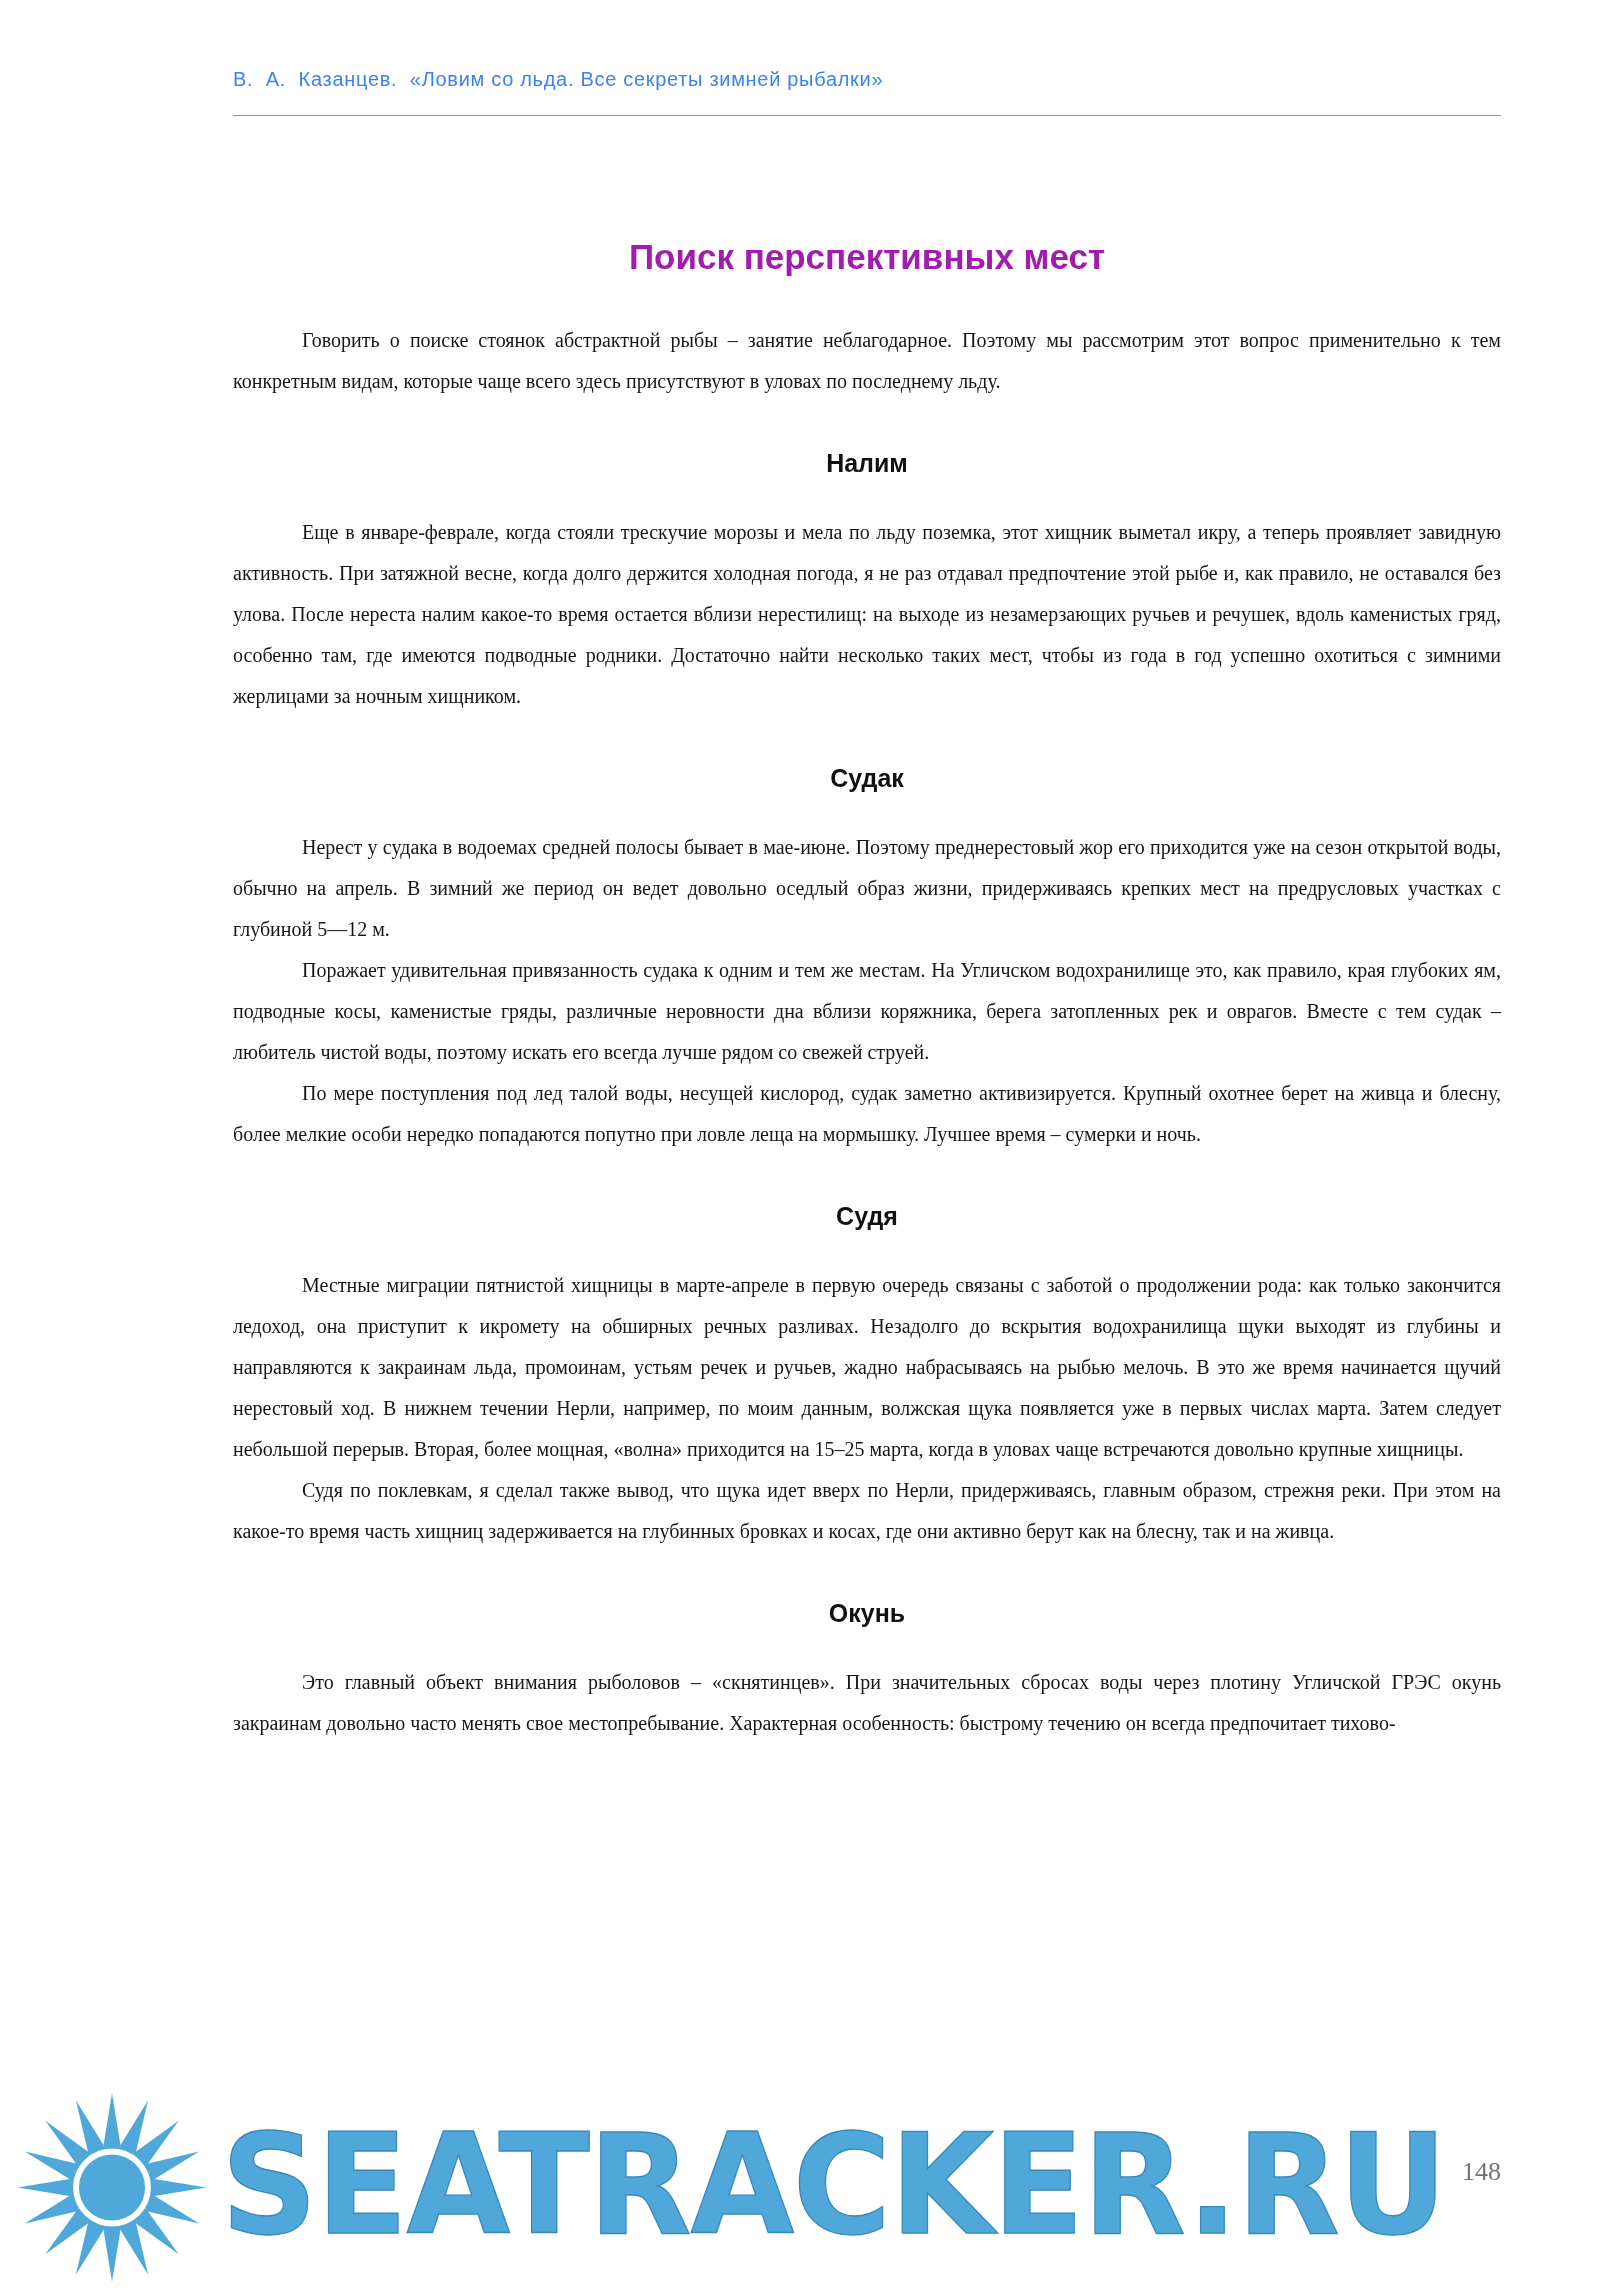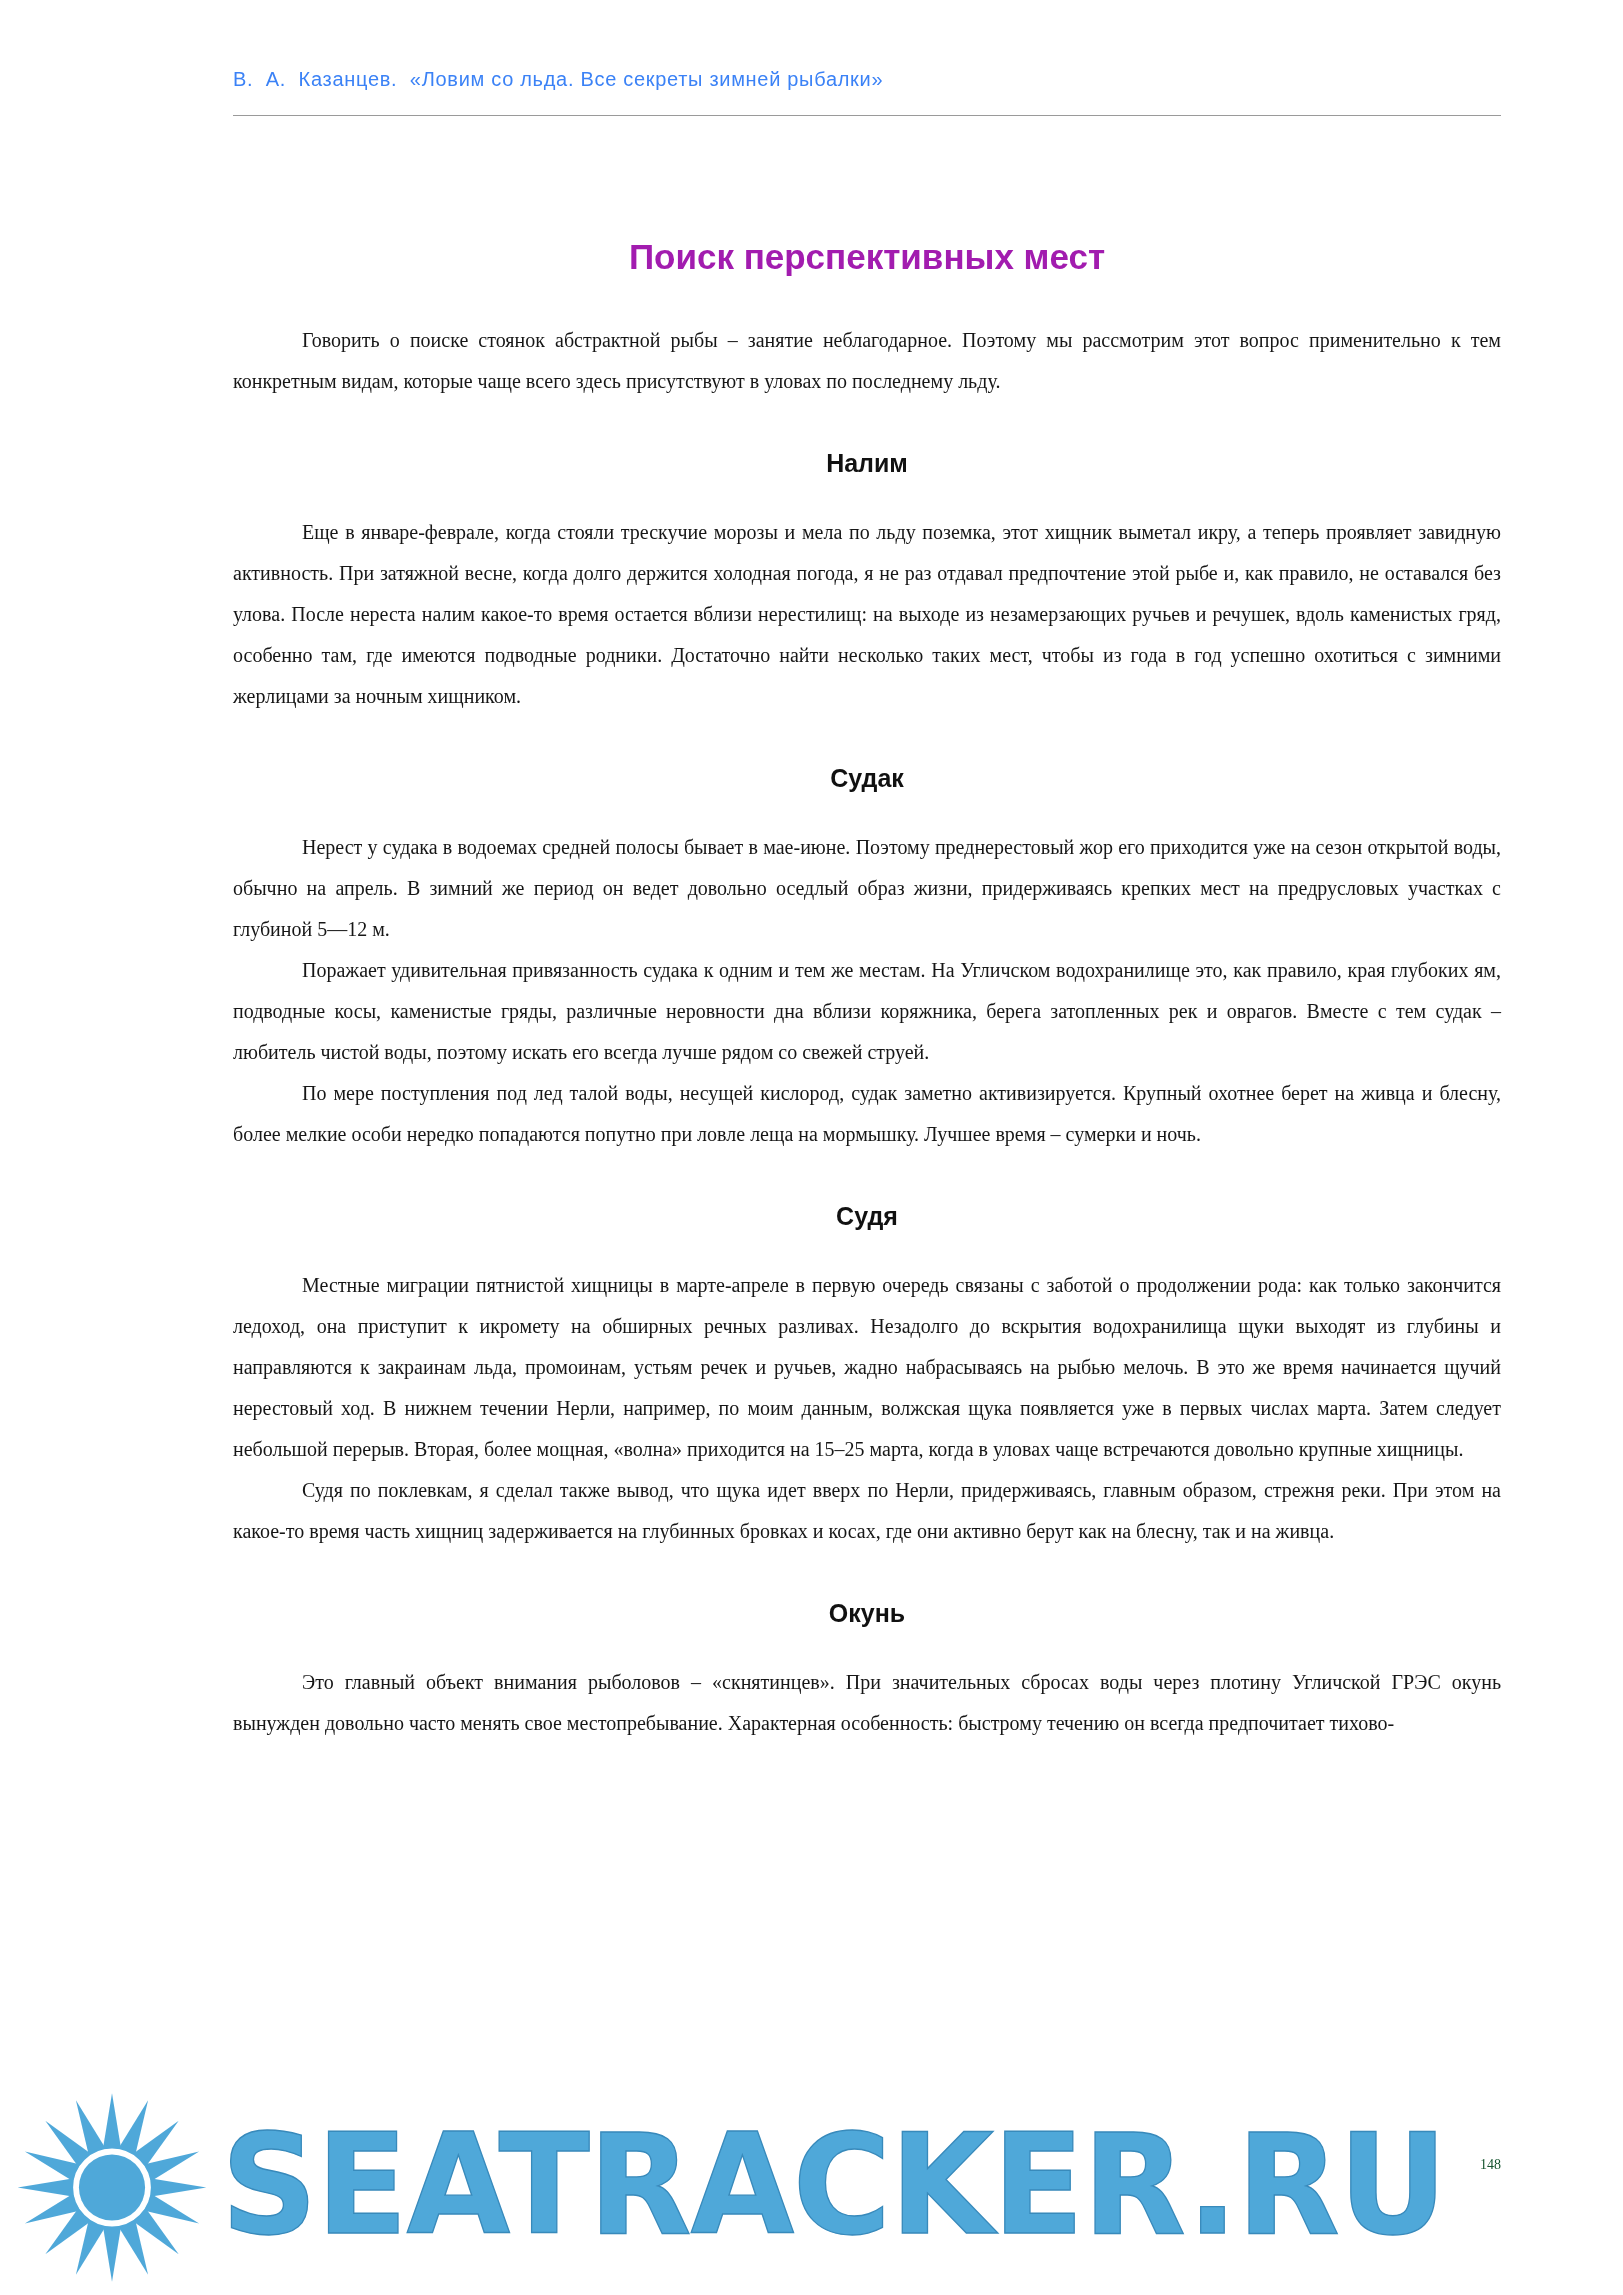--- a/index.html
+++ b/index.html
@@ -70,22 +70,22 @@
     margin: 0;
   }
 
   .page-number {
     position: absolute;
     top: 2157px;
     left: 233px;
     width: 1268px;
     text-align: right;
     font-family: "Liberation Serif", serif;
-    font-size: 14px;
-    color: #14532d;
+    font-size: 26px;
+    color: #737373;
     z-index: 5;
   }
 
   .watermark {
     position: absolute;
     left: 0;
     top: 2074px;
     width: 1458px;
     height: 221px;
     z-index: 4;
@@ -141,21 +141,21 @@
   <h2 class="section-heading">Судак</h2>
   <p>Нерест у судака в водоемах средней полосы бывает в мае-июне. Поэтому преднерестовый жор его приходится уже на сезон открытой воды, обычно на апрель. В зимний же период он ведет довольно оседлый образ жизни, придерживаясь крепких мест на предрусловых участках с глубиной 5—12 м.</p>
   <p>Поражает удивительная привязанность судака к одним и тем же местам. На Угличском водохранилище это, как правило, края глубоких ям, подводные косы, каменистые гряды, различные неровности дна вблизи коряжника, берега затопленных рек и оврагов. Вместе с тем судак – любитель чистой воды, поэтому искать его всегда лучше рядом со свежей струей.</p>
   <p>По мере поступления под лед талой воды, несущей кислород, судак заметно активизируется. Крупный охотнее берет на живца и блесну, более мелкие особи нередко попадаются попутно при ловле леща на мормышку. Лучшее время – сумерки и ночь.</p>
 
   <h2 class="section-heading">Судя</h2>
   <p>Местные миграции пятнистой хищницы в марте-апреле в первую очередь связаны с заботой о продолжении рода: как только закончится ледоход, она приступит к икромету на обширных речных разливах. Незадолго до вскрытия водохранилища щуки выходят из глубины и направляются к закраинам льда, промоинам, устьям речек и ручьев, жадно набрасываясь на рыбью мелочь. В это же время начинается щучий нерестовый ход. В нижнем течении Нерли, например, по моим данным, волжская щука появляется уже в первых числах марта. Затем следует небольшой перерыв. Вторая, более мощная, «волна» приходится на 15–25 марта, когда в уловах чаще встречаются довольно крупные хищницы.</p>
   <p>Судя по поклевкам, я сделал также вывод, что щука идет вверх по Нерли, придерживаясь, главным образом, стрежня реки. При этом на какое-то время часть хищниц задерживается на глубинных бровках и косах, где они активно берут как на блесну, так и на живца.</p>
 
   <h2 class="section-heading">Окунь</h2>
-  <p>Это главный объект внимания рыболовов – «скнятинцев». При значительных сбросах воды через плотину Угличской ГРЭС окунь вынужден довольно часто менять свое местопребывание. Характерная особенность: быстрому течению он всегда предпочитает тихово-</p>
+  <p>Это главный объект внимания рыболовов – «скнятинцев». При значительных сбросах воды через плотину Угличской ГРЭС окунь закраинам довольно часто менять свое местопребывание. Характерная особенность: быстрому течению он всегда предпочитает тихово-</p>
 
 </div>
 
 <div class="page-number">148</div>
 
 <div class="watermark">
 
   <svg class="watermark-sun" viewBox="-160 -160 320 320" xmlns="http://www.w3.org/2000/svg">
     <g fill="#46a4d8">
       <g id="rays">

